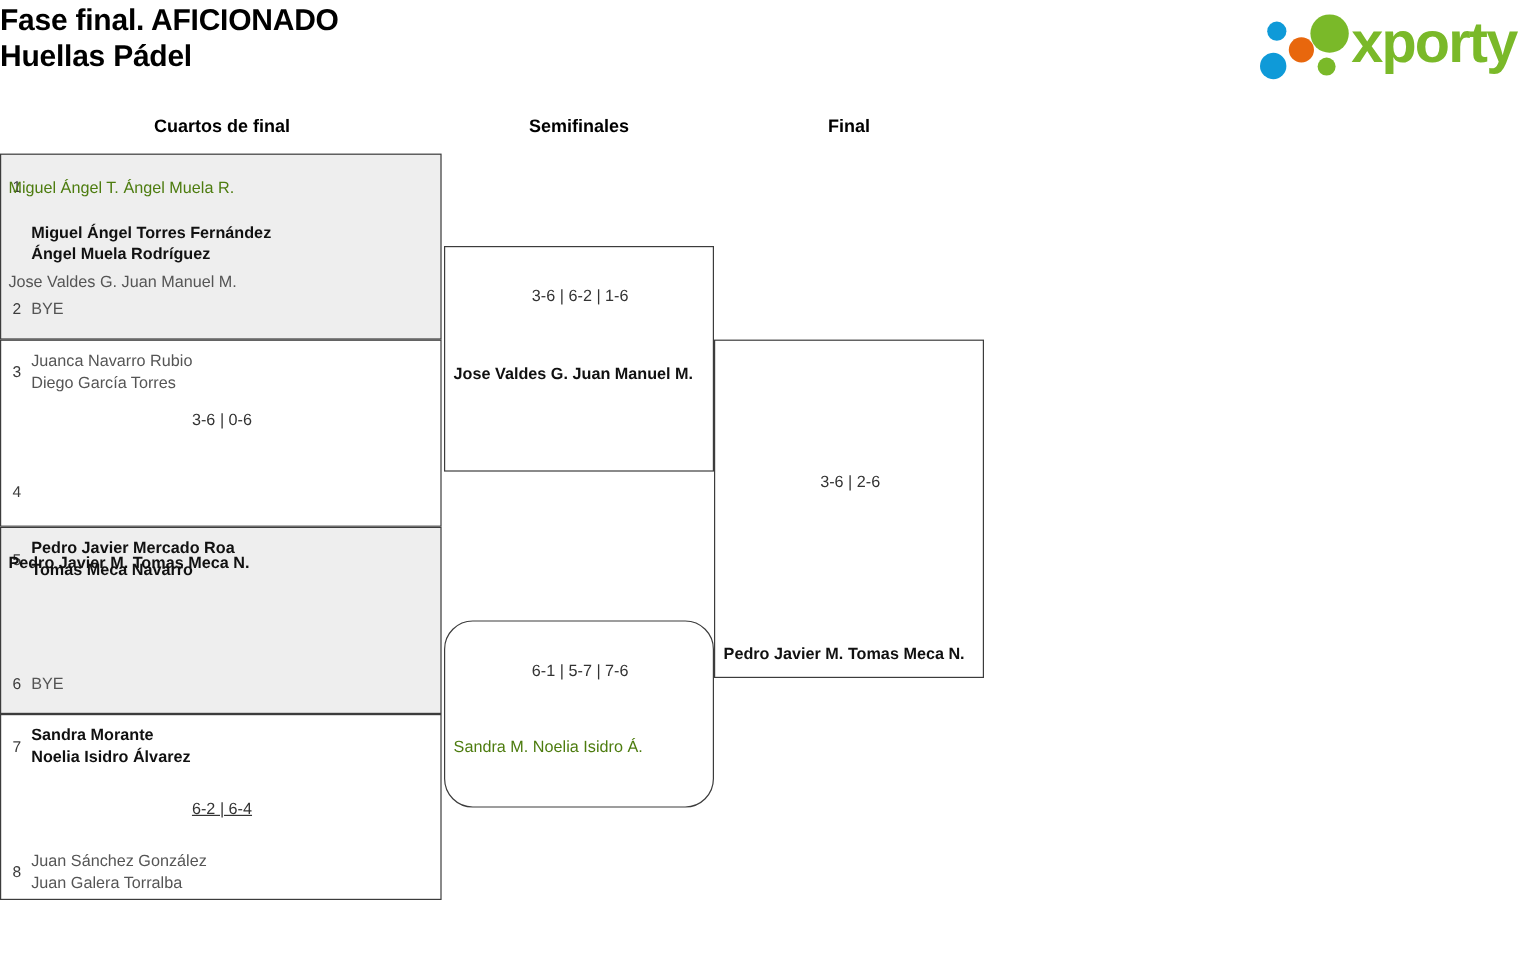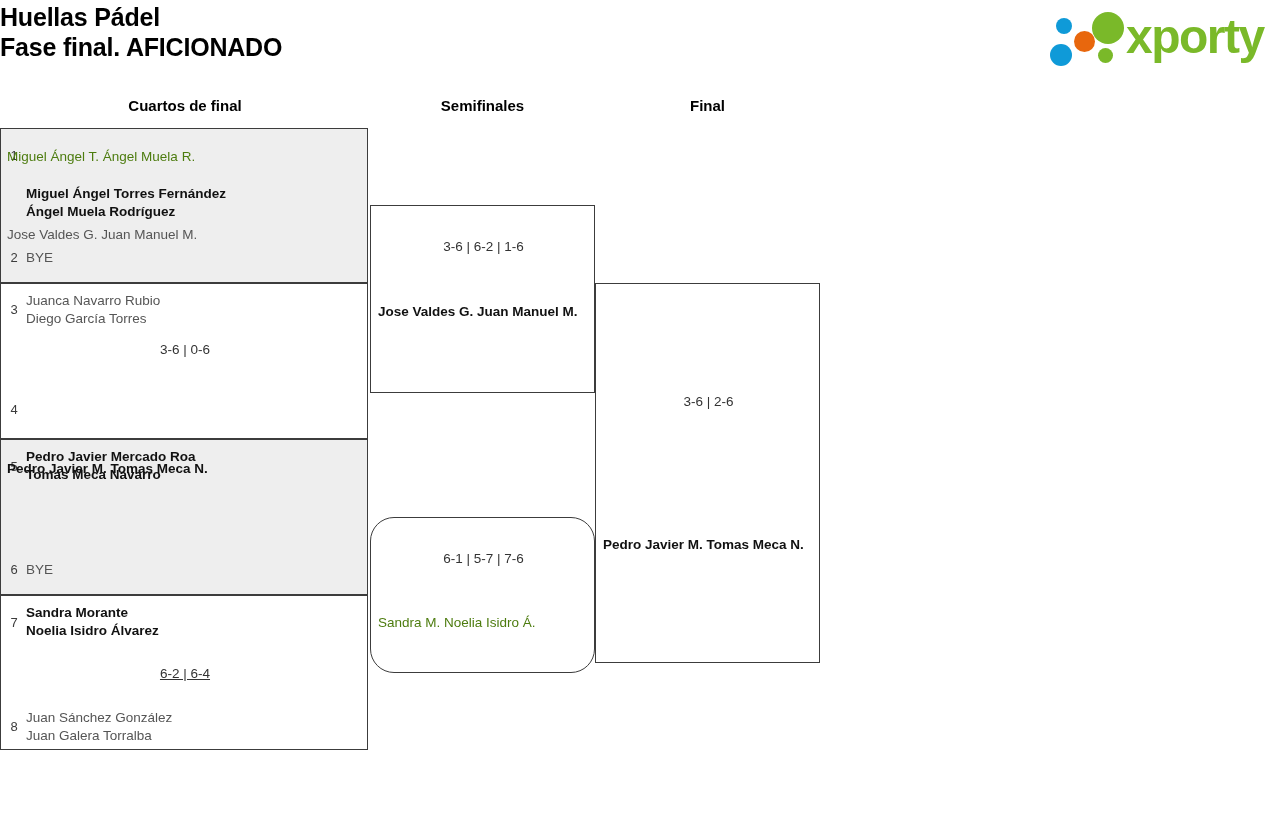--- a/index.html
+++ b/index.html
@@ -171,22 +171,22 @@
     line-height: 18px;
     white-space: nowrap;
   }
   .r3-team.winner { font-weight: bold; color: #111111; }
   .r3-team.loser  { font-weight: normal; color: #555555; }
 </style>
 </head>
 <body>
 
 <div id="header-title">
+  <div class="title-line">Fase final. AFICIONADO</div>
   <div class="title-line">Huellas Pádel</div>
-  <div class="title-line">Fase final. AFICIONADO</div>
 </div>
 
 <div id="brand-logo">
   <span class="dot dot-blue-top"></span>
   <span class="dot dot-blue-bot"></span>
   <span class="dot dot-orange"></span>
   <span class="dot dot-green-big"></span>
   <span class="dot dot-green-small"></span>
   <span class="wordmark">xporty</span>
 </div>
@@ -271,21 +271,21 @@
       <span class="tname">Sandra M.</span>
       <span class="tname">Noelia Isidro Á.</span>
     </div>
   </div>
 
   <div class="r3-team loser" style="top:98px;">
     <span class="tname">Jose Valdes G.</span>
     <span class="tname">Juan Manuel M.</span>
   </div>
 
-  <div class="r3-match" style="top:155px; height:380px;">
+  <div class="r3-match" style="top:155px; height:282px;">
     <div class="r3-score" style="top:110px;">3-6 | 2-6</div>
     <div class="r3-team winner" style="top:252px;">
       <span class="tname">Pedro Javier M.</span>
       <span class="tname">Tomas Meca N.</span>
     </div>
   </div>
 
 </div>
 
 </body></html>

